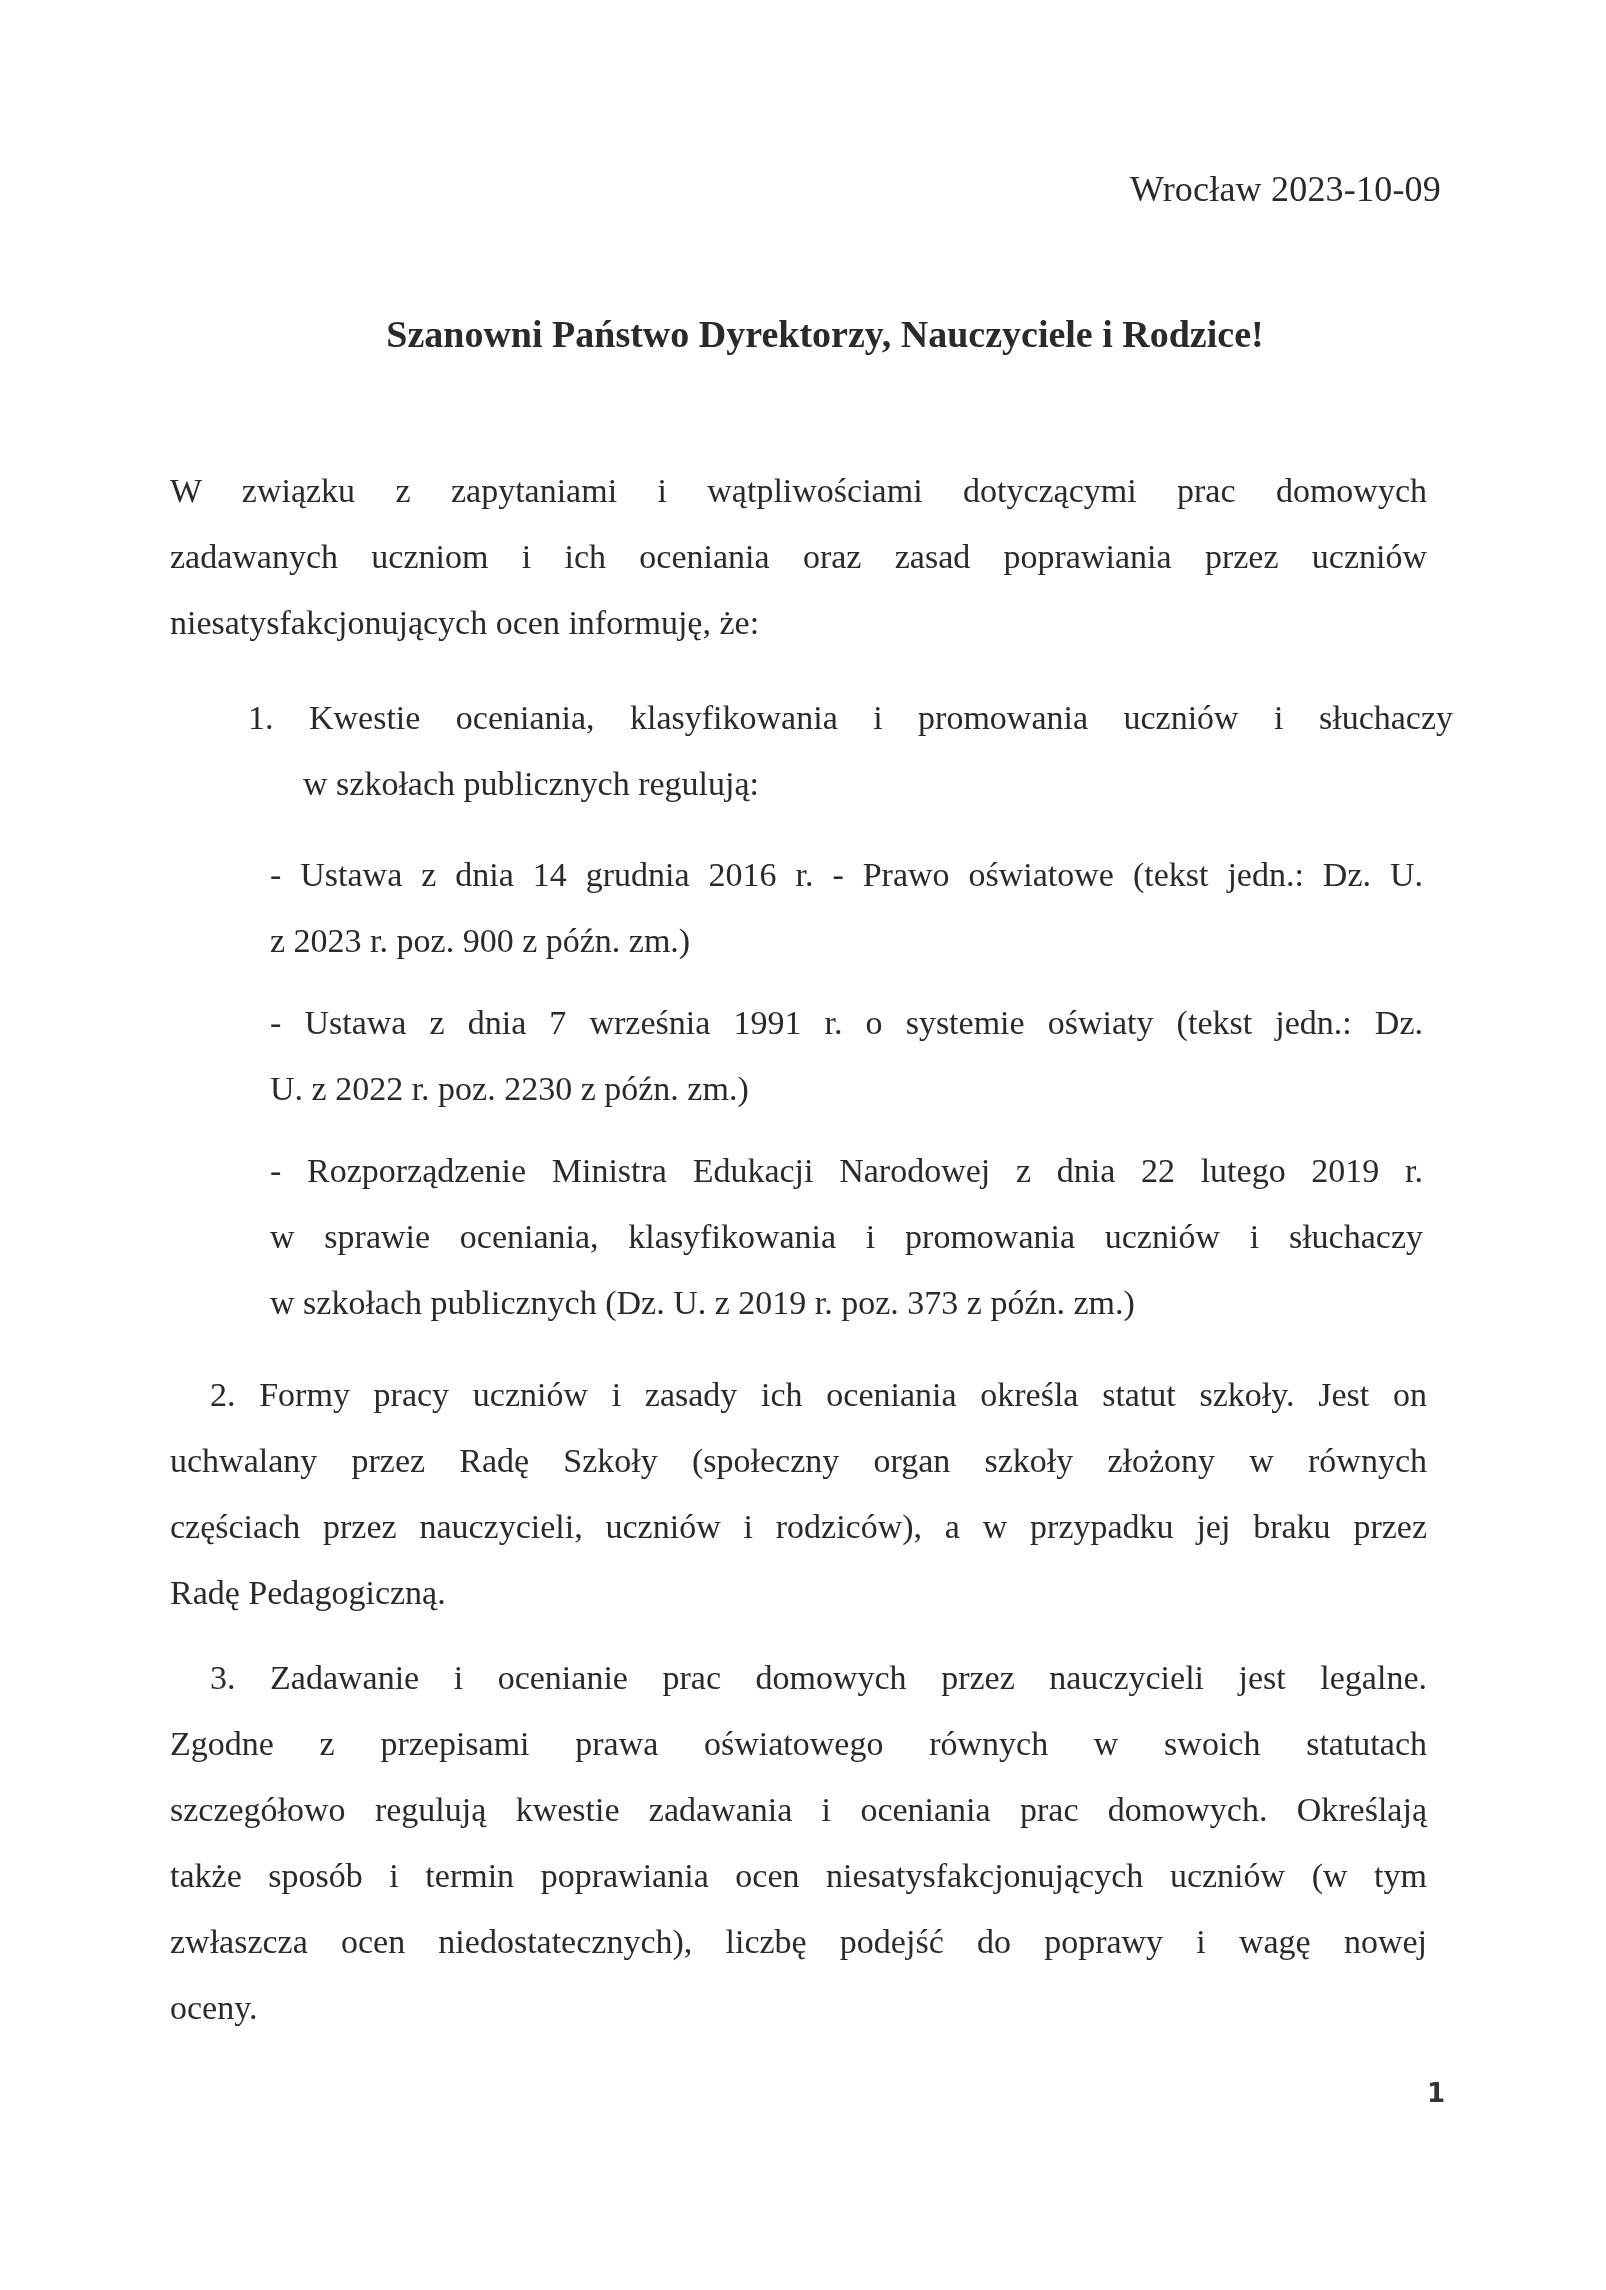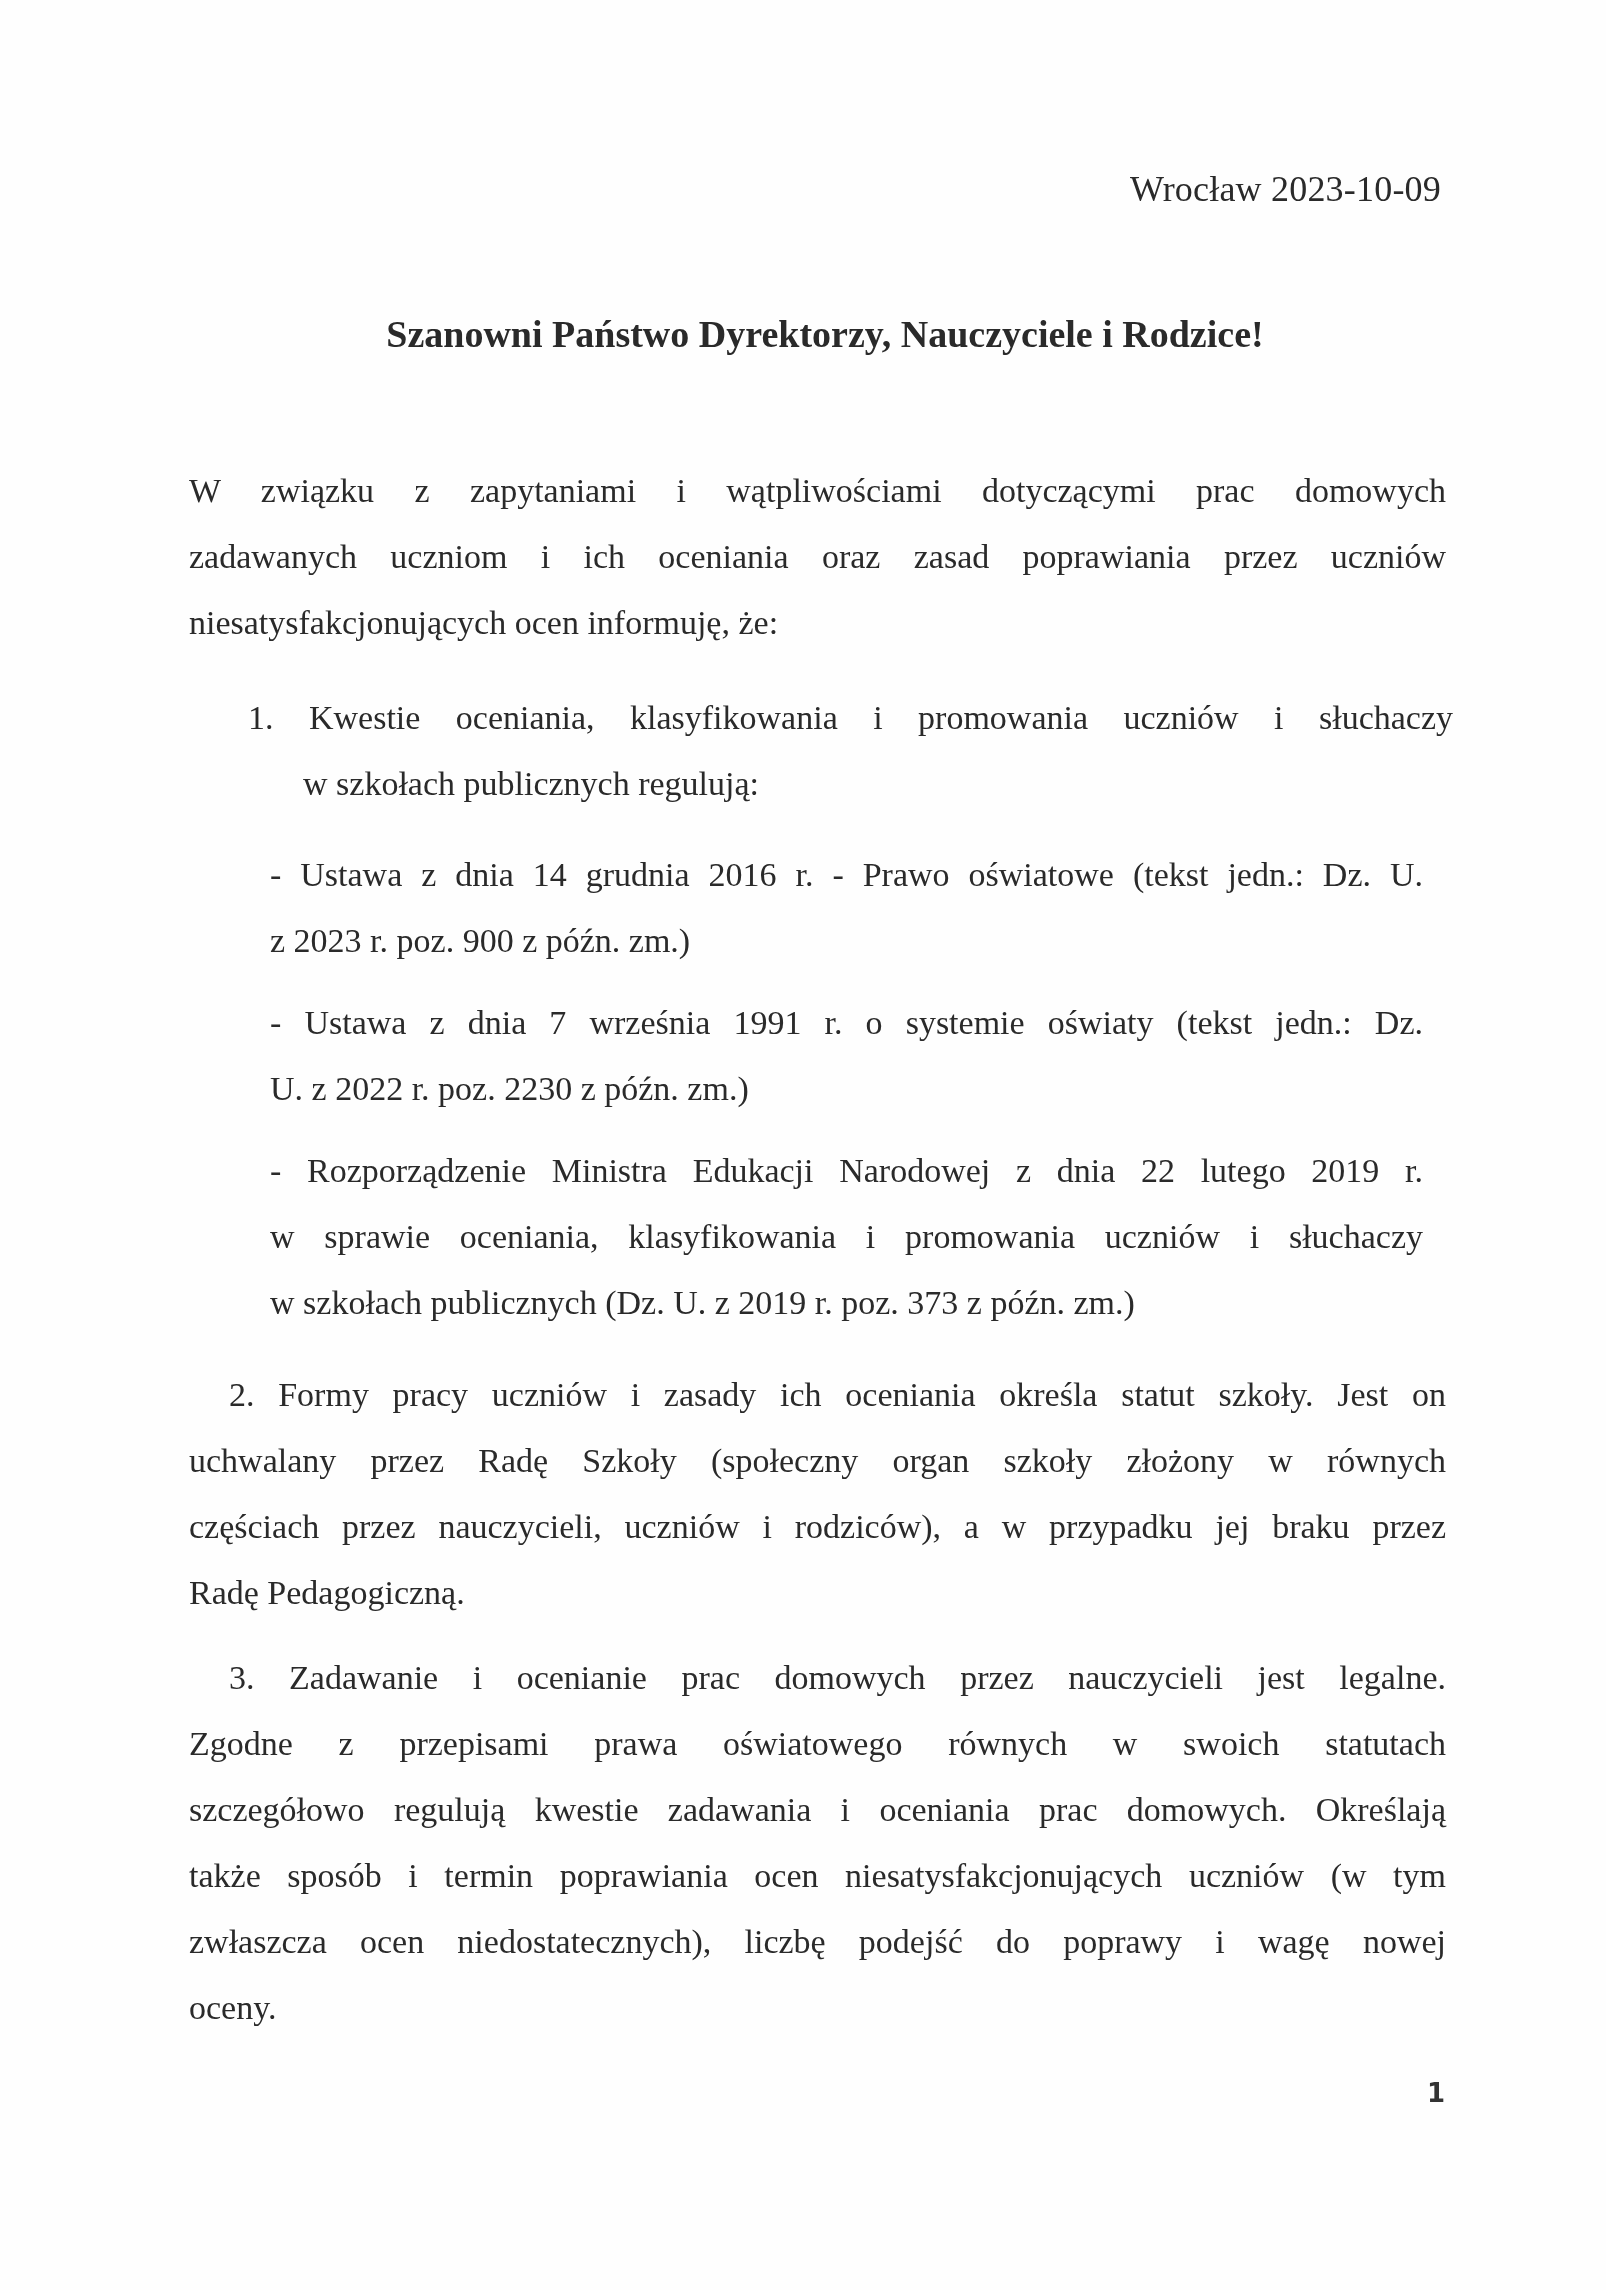--- a/index.html
+++ b/index.html
@@ -35,21 +35,21 @@
       left: 0;
       width: 1590px;
       text-align: center;
       font-size: 38px;
       font-weight: bold;
       padding-left: 60px;
       box-sizing: border-box;
     }
     .text-block {
       position: absolute;
-      left: 189px;
+      left: 170px;
       width: 1257px;
       font-size: 34px;
       line-height: 66px;
       text-align: justify;
     }
     .text-block .line {
       display: block;
       text-align: justify;
       text-align-last: justify;
       white-space: nowrap;

